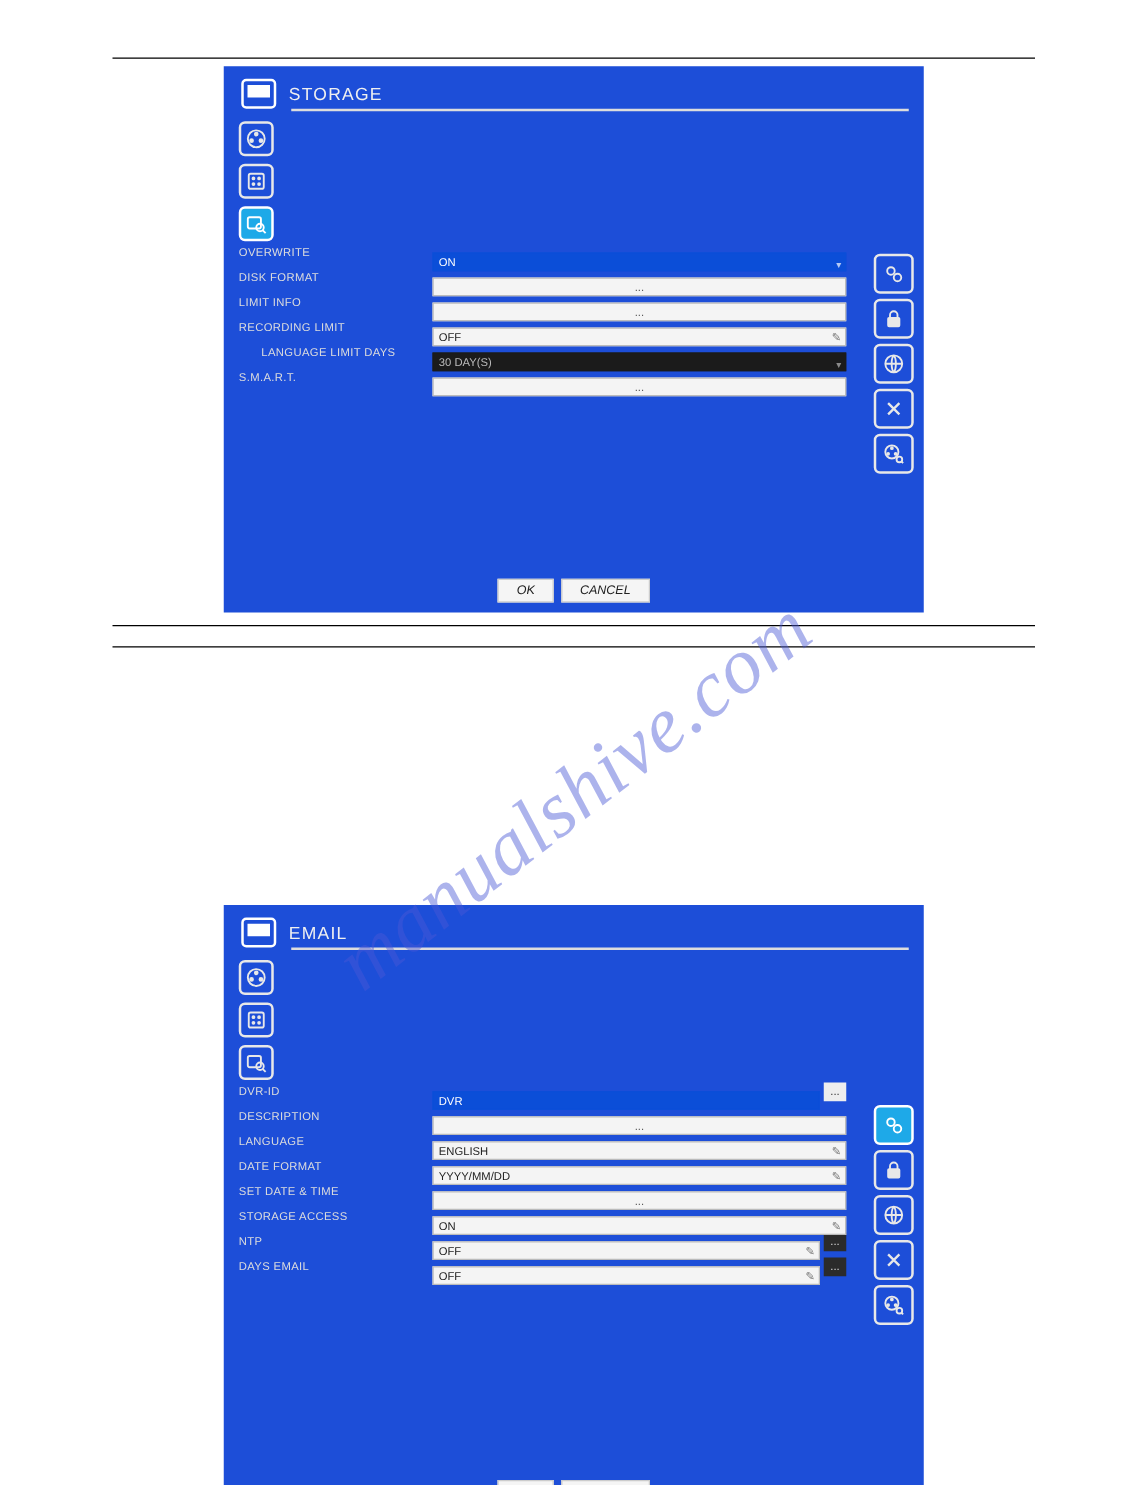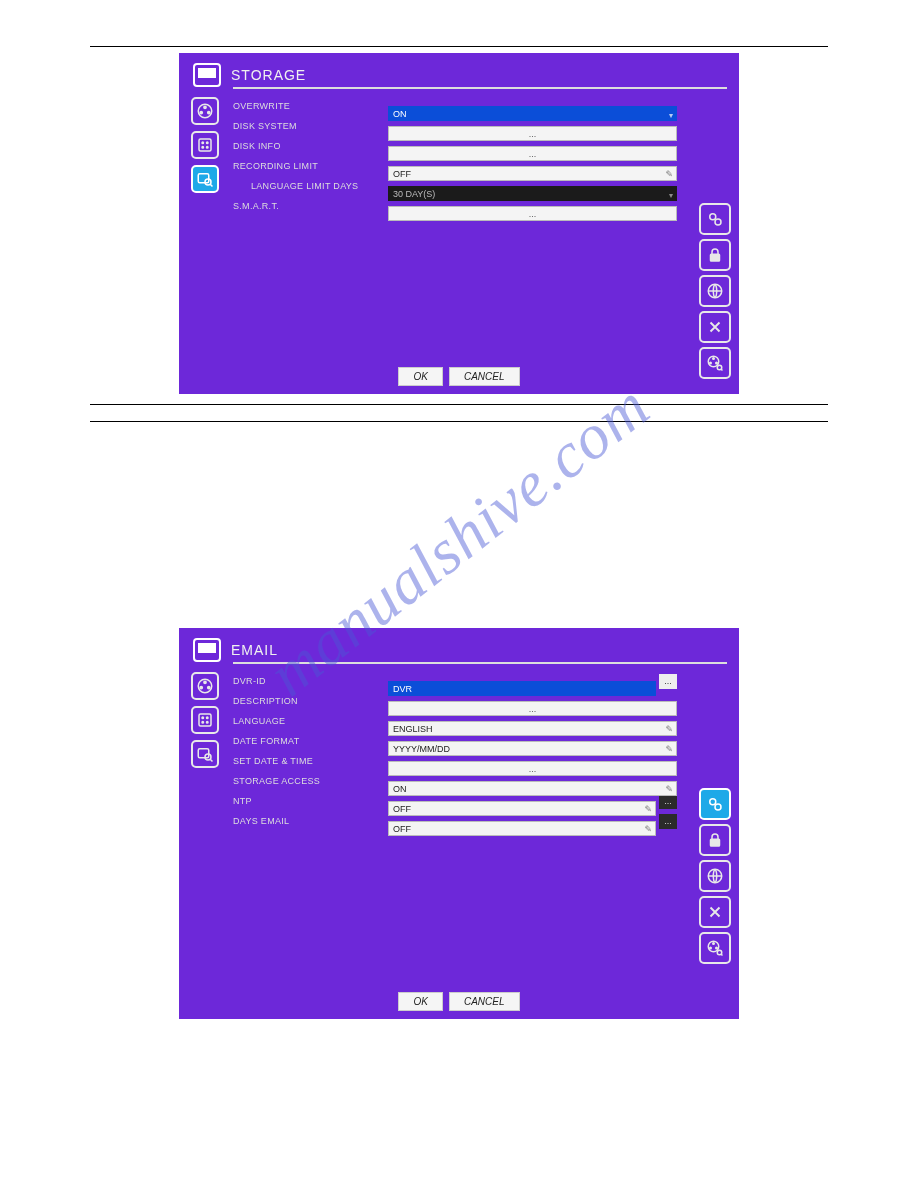--- a/index.html
+++ b/index.html
@@ -18,21 +18,21 @@
   }
   hr.rule {
     border: none;
     border-top: 1px solid #000;
     margin: 6px 0;
   }
   
   .panel {
     width: 560px;
     margin: 0 auto;
-    background: #6d28d9;
+    background: #1d4ed8;
     padding: 10px 12px 6px 12px;
     position: relative;
     color: #e8e8e8;
     font-size: 10px;
   }
   .title-row {
     display: flex;
     align-items: center;
     gap: 10px;
     margin-left: 2px;
@@ -54,21 +54,21 @@
     letter-spacing: 1px;
     color: #f0f0f0;
     flex: 1;
     padding: 4px 0;
   }
   .title-underline {
     height: 2px; background: #ddd;
     margin: 0 0 8px 42px;
   }
 
-  .body-row { display: flex; }
+  .body-row { display: flex; flex-direction: column; }
   .nav-col {
     width: 42px;
     display: flex;
     flex-direction: column;
     gap: 6px;
   }
   .nav-icon {
     width: 28px; height: 28px;
     border: 2px solid #e8e8e8;
     border-radius: 5px;
@@ -245,25 +245,25 @@
             </svg>
         </div>
       </div>
 
       <div class="form-col">
         <div class="frow">
           <div class="flabel">OVERWRITE</div>
           <div class="fval blue"><span>ON</span><span class="drop">▾</span></div>
         </div>
         <div class="frow">
-          <div class="flabel">DISK SYSTEM</div>
+          <div class="flabel">DISK FORMAT</div>
           <div class="fval center">...</div>
         </div>
         <div class="frow">
-          <div class="flabel">DISK INFO</div>
+          <div class="flabel">LIMIT INFO</div>
           <div class="fval center">...</div>
         </div>
         <div class="frow">
           <div class="flabel">RECORDING LIMIT</div>
           <div class="fval"><span>OFF</span><span class="edit">✎</span></div>
         </div>
         <div class="frow indent">
           <div class="flabel">LANGUAGE LIMIT DAYS</div>
           <div class="fval dark"><span>30 DAY(S)</span><span class="drop">▾</span></div>
         </div>

